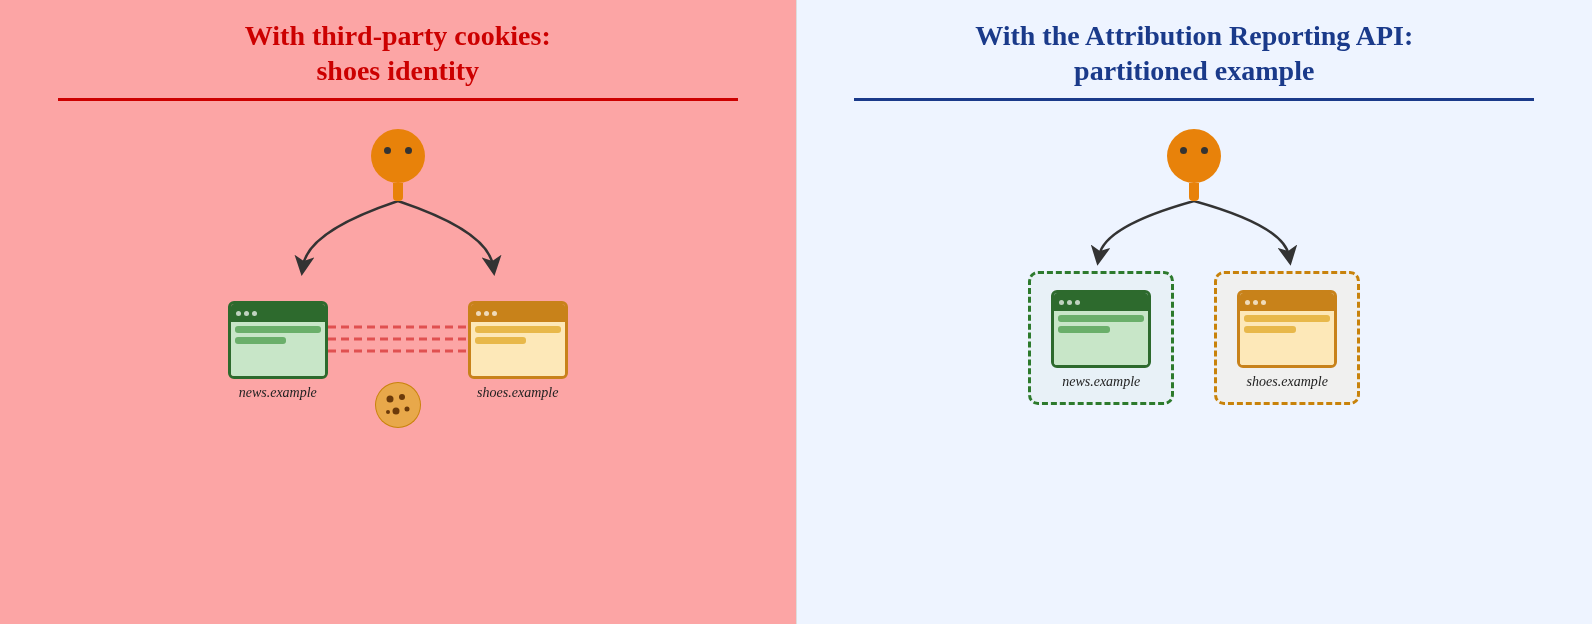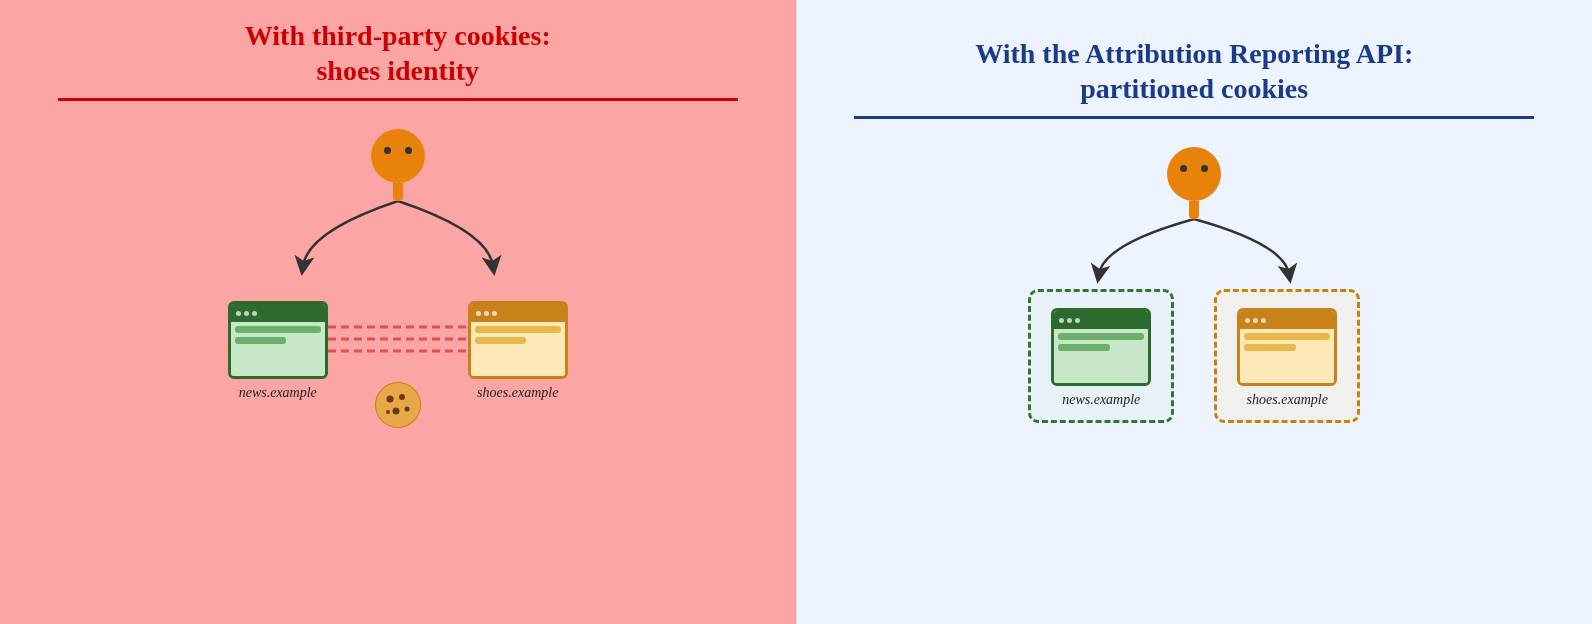--- a/index.html
+++ b/index.html
@@ -30,21 +30,20 @@
       font-weight: bold;
       text-align: center;
       line-height: 1.25;
       margin-bottom: 10px;
     }
     .panel-left .panel-title {
       color: #cc0000;
     }
     .panel-right .panel-title {
       color: #1a3a8a;
-      margin-top: 18px;
     }
     .divider {
       width: 90%;
       height: 3px;
       margin-bottom: 18px;
     }
     .panel-left .divider { background: #cc0000; }
     .panel-right .divider { background: #1a3a8a; }
 
     
@@ -266,21 +265,21 @@
         </div>
         <div class="site-label">shoes.example</div>
       </div>
     </div>
   </div>
 </div>
 
 <div class="panel panel-right">
   <div class="panel-title">
     <span>With the Attribution Reporting API:</span><br>
-    <span>partitioned cookies</span>
+    <span>partitioned example</span>
   </div>
   <div class="divider"></div>
 
   <div class="right-diagram">
 
     <div style="display:flex; justify-content:center; position:relative; width:100%;">
       <div class="person">
         <div class="person-head"></div>
         <div class="person-neck"></div>
       </div>

